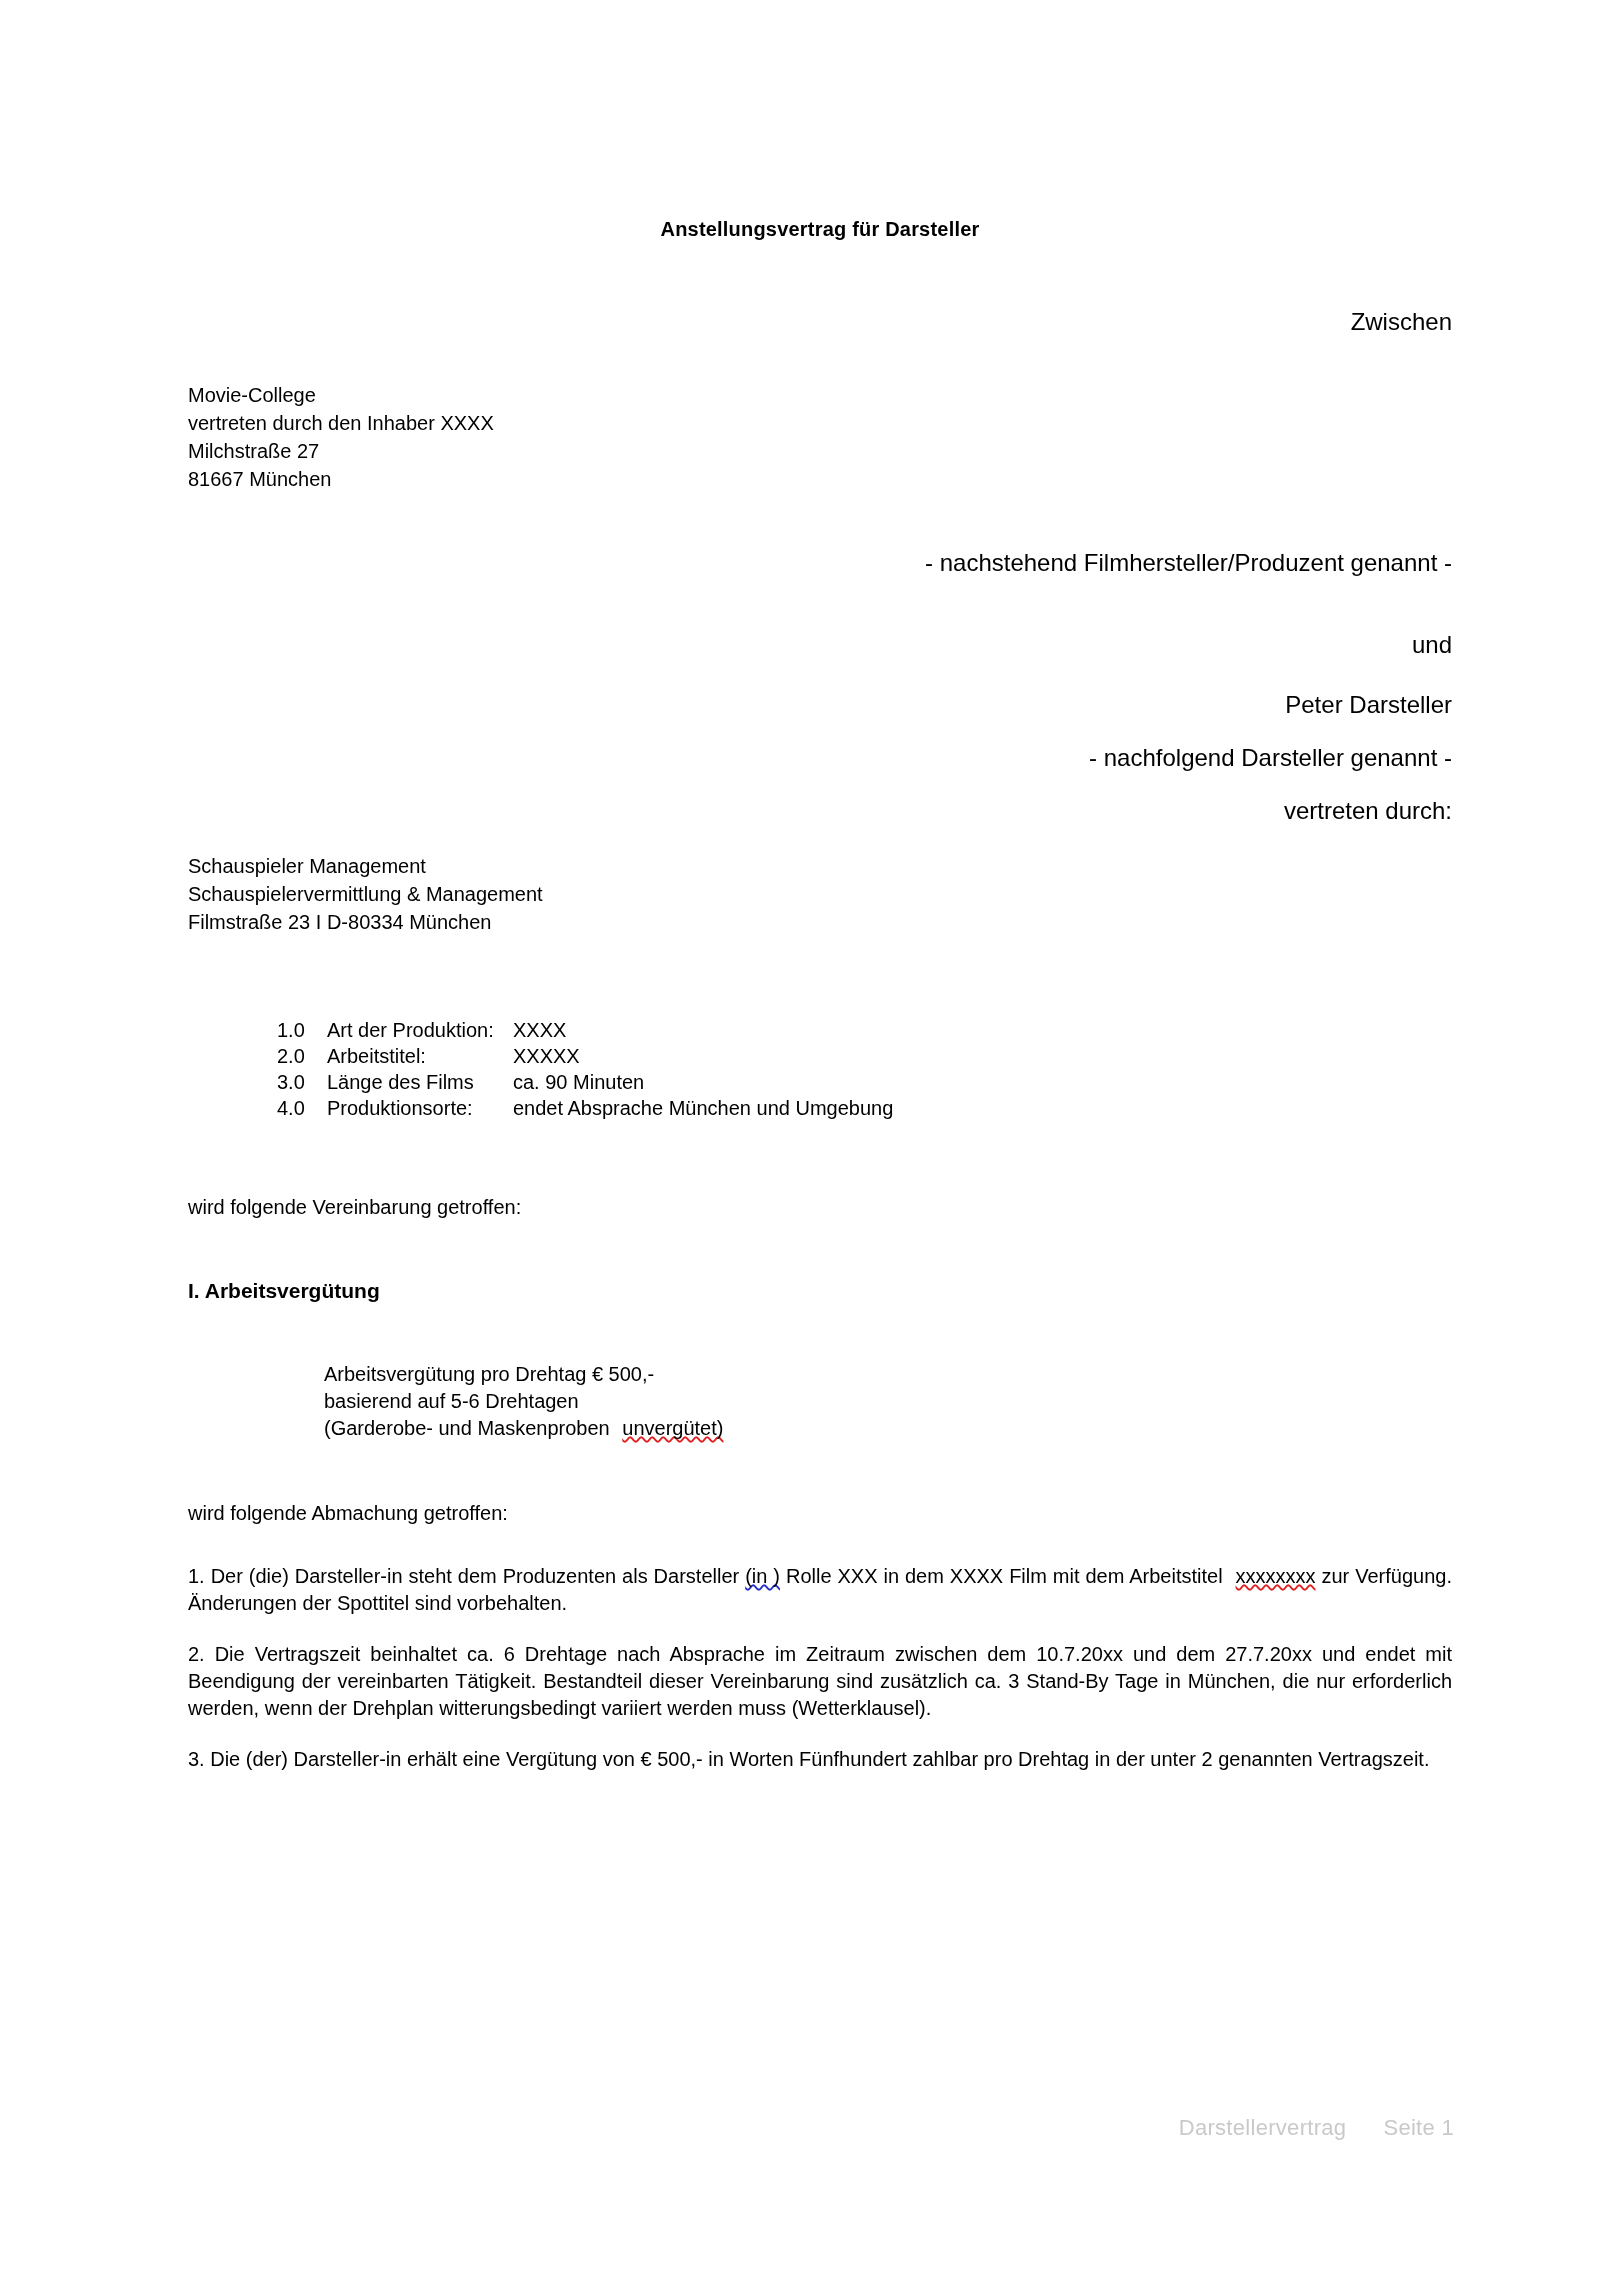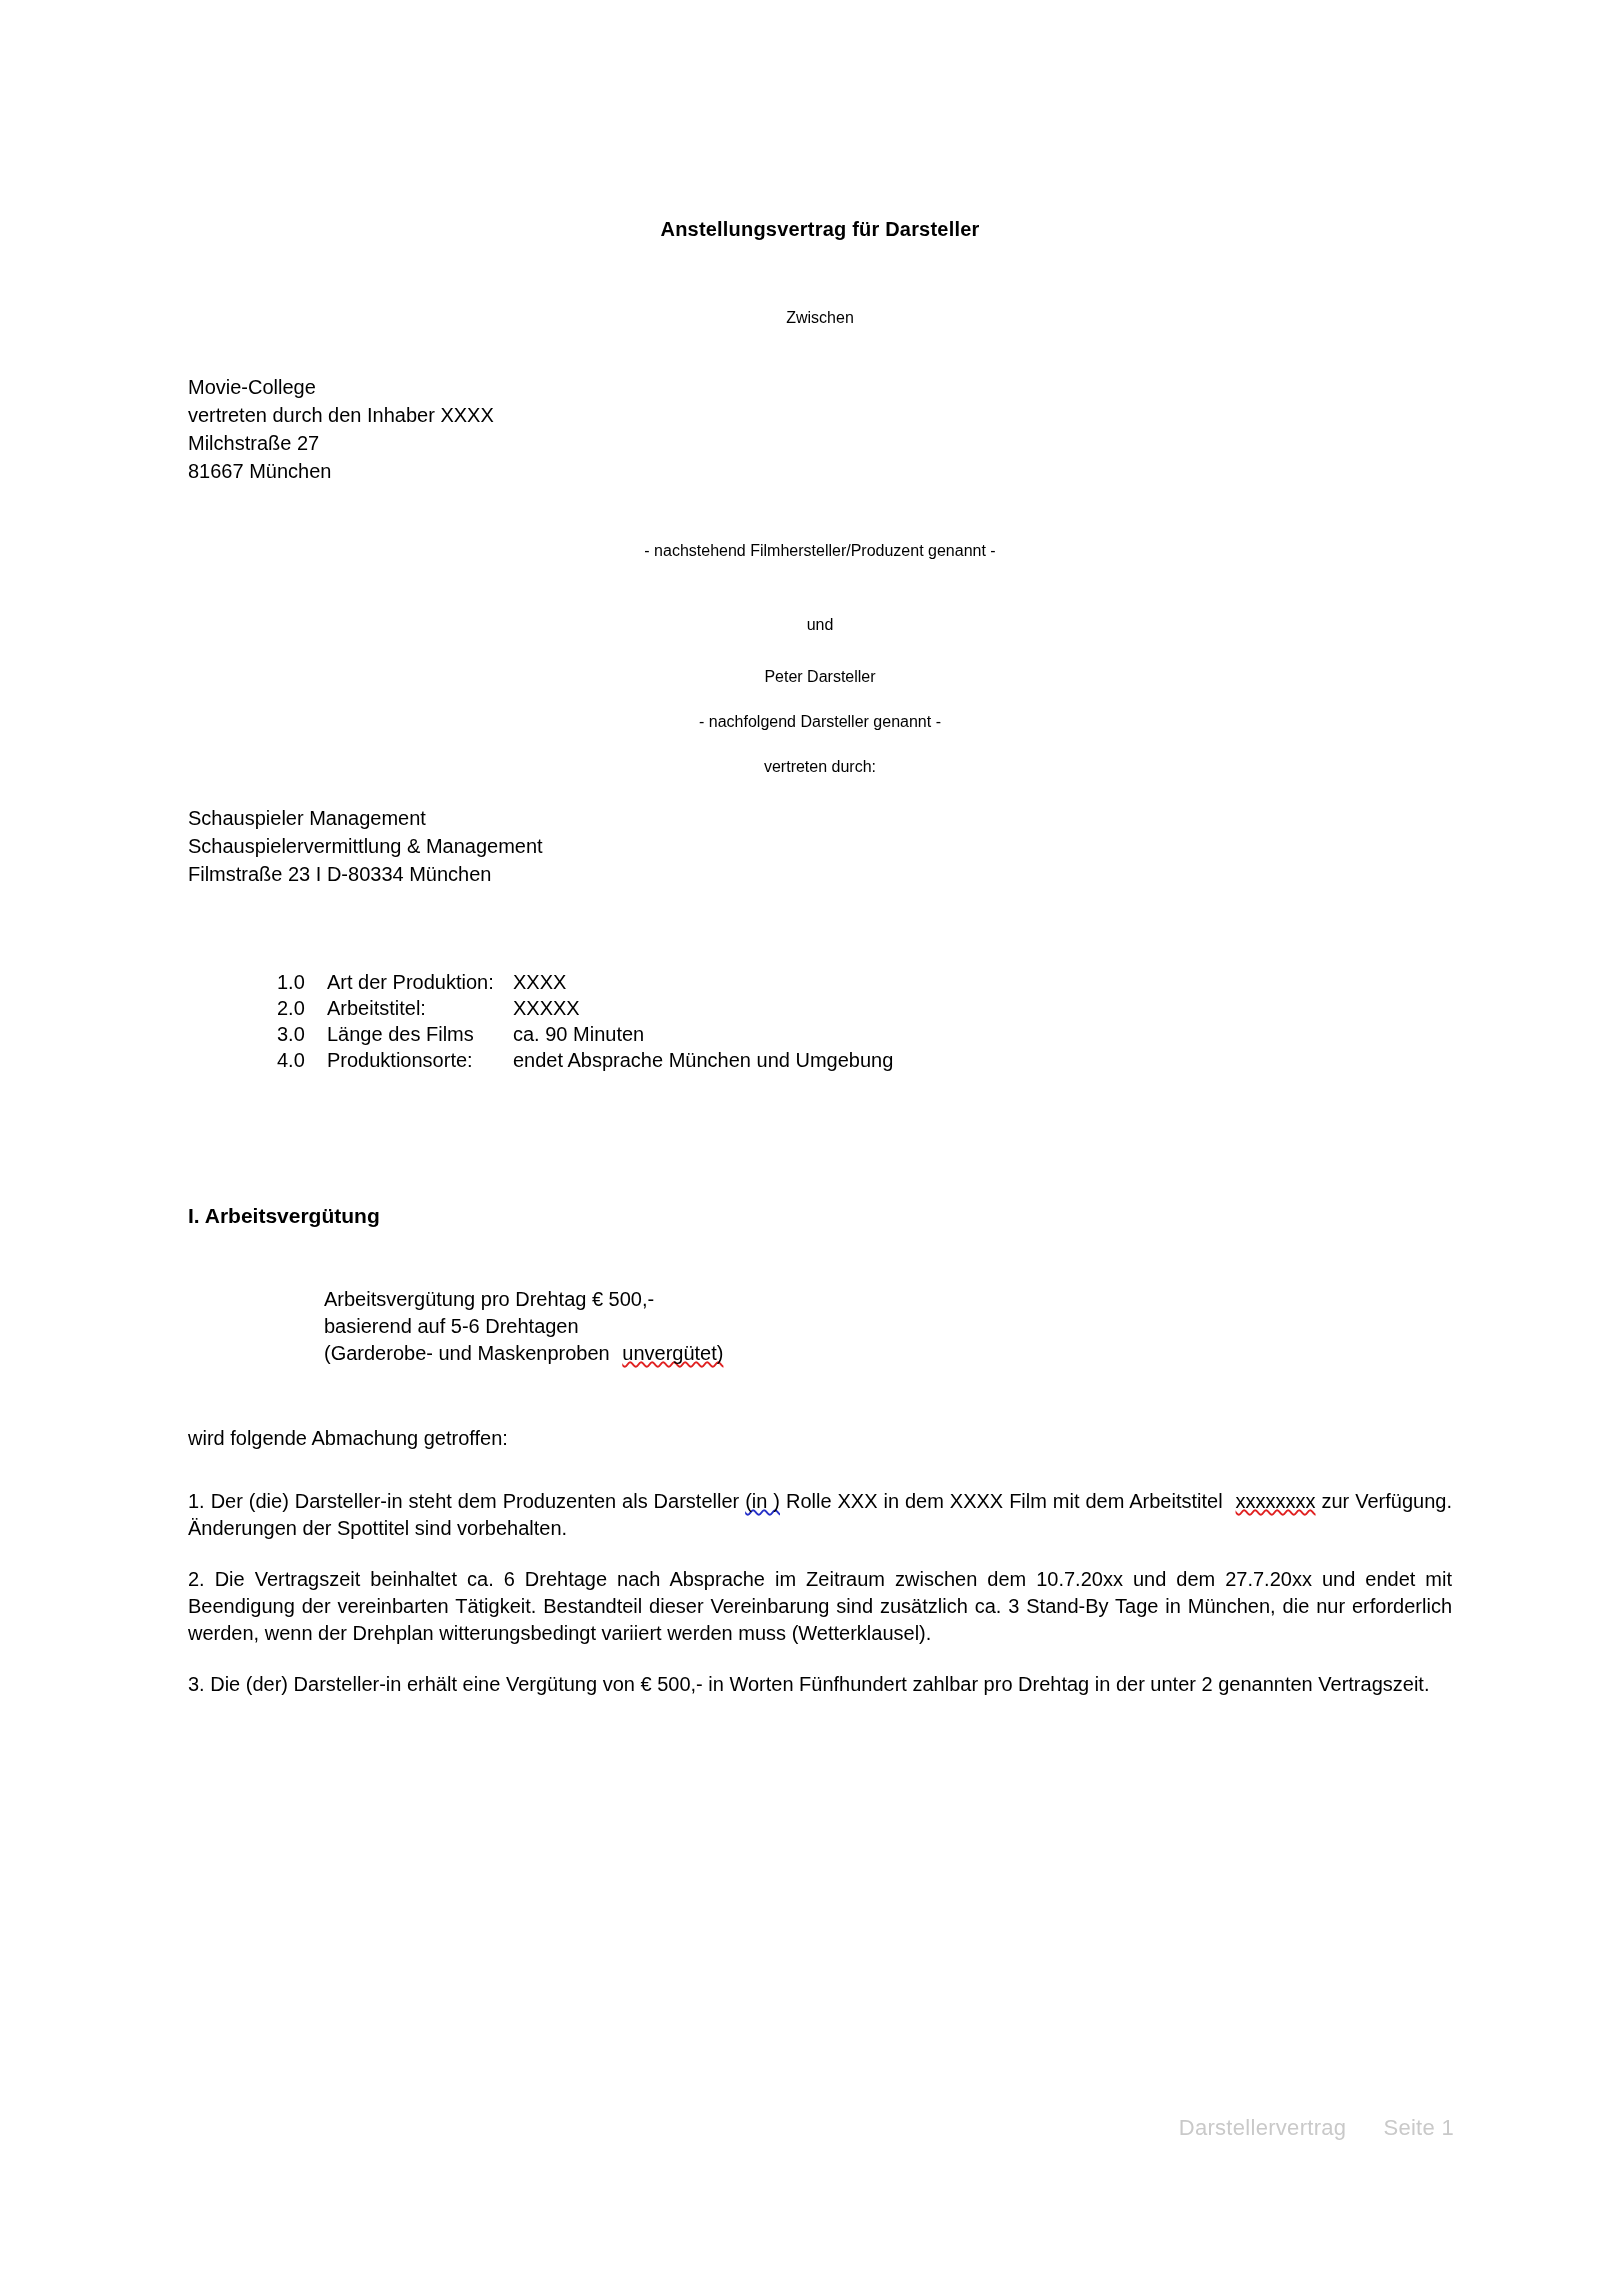--- a/index.html
+++ b/index.html
@@ -30,22 +30,22 @@
   }
   .doc-title {
     text-align: center;
     font-weight: bold;
     font-size: 20px;
     letter-spacing: 0.2px;
     margin: 11px;
     padding-top: 207px;
   }
   .center {
-    text-align: center;
-    font-size: 16px;
+    text-align: right;
+    font-size: 24px;
     line-height: 1.0;
   }
   .blk {
     font-size: 20px;
     line-height: 28px;
   }
   .gap-58 { height: 47px; }
   .gap-44 { height: 36px; }
   .gap-36 { height: 29px; }
   .gap-30 { height: 24px; }
@@ -173,20 +173,21 @@
         </tr>
         <tr>
           <td class="d-num">4.0</td>
           <td class="d-label">Produktionsorte:</td>
           <td class="d-val">endet Absprache München und Umgebung</td>
         </tr>
       </tbody>
     </table>
 
     <div class="gap-90"></div>
+    <p class="para">wird folgende Vereinbarung getroffen:</p>
 
     <div class="gap-72"></div>
     <h2 class="heading">I. Arbeitsvergütung</h2>
 
     <div class="gap-72"></div>
     <div class="fee">
       <div>Arbeitsvergütung pro Drehtag €  500,-</div>
       <div>basierend auf 5-6 Drehtagen</div>
       <div><span>(Garderobe- und Maskenproben </span><span class="sp-red">unvergütet)</span></div>
     </div>

